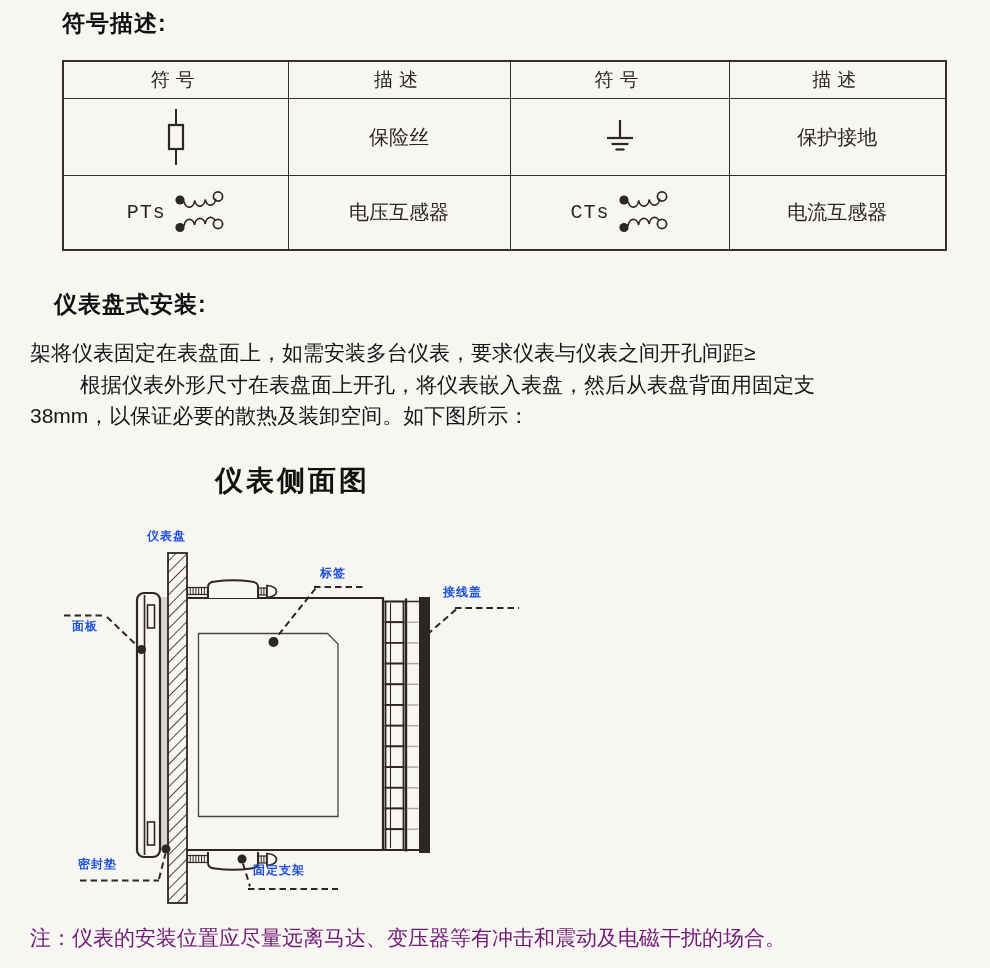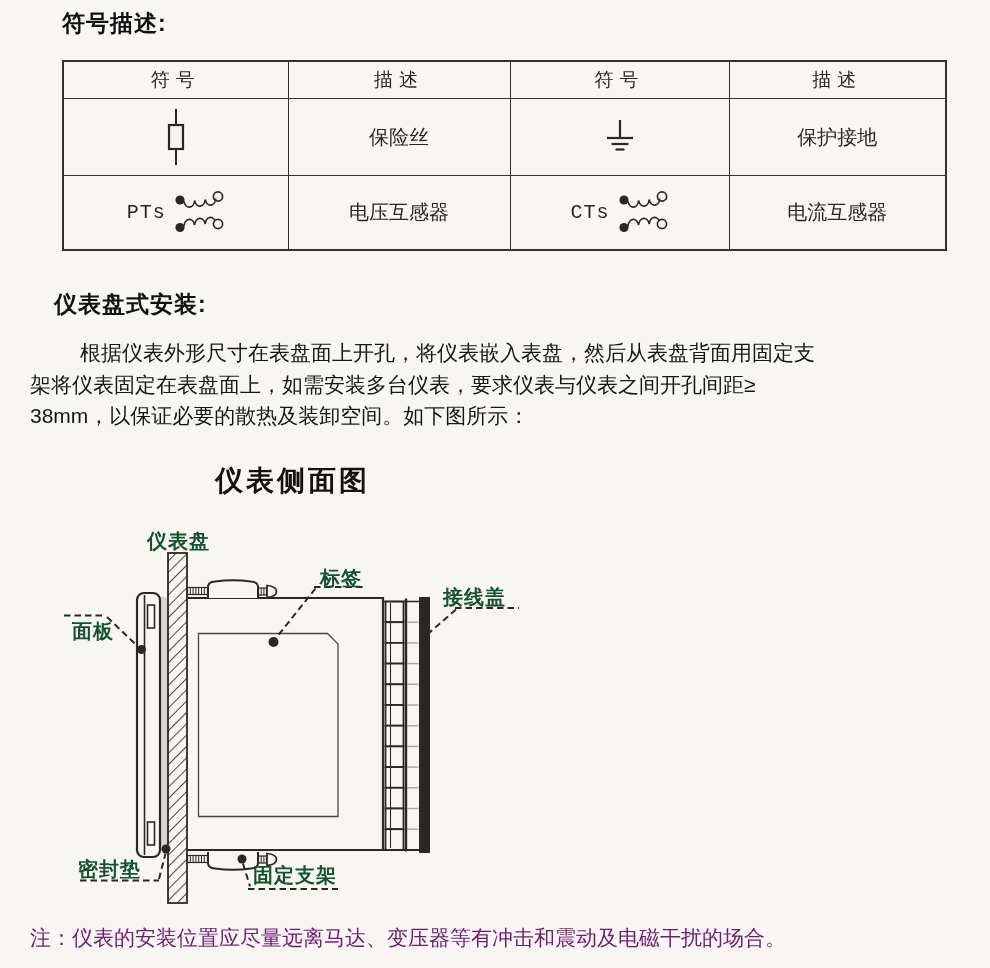--- a/index.html
+++ b/index.html
@@ -34,21 +34,21 @@
     font-size:21px;line-height:31.5px;color:#161616;}
   .para .ln{white-space:nowrap;}
   .para .indent{padding-left:50px;}
   
   .diagtitle{
     position:absolute;left:215px;top:462px;
     font-family:"Liberation Serif","DejaVu Serif",serif;
     font-size:28px;font-weight:bold;letter-spacing:3px;color:#141210;
   }
   .dlabel{
-    position:absolute;font-size:20px;font-weight:600;color:#14532d;
+    position:absolute;font-size:12px;font-weight:600;color:#1d4ed8;
     letter-spacing:1px;white-space:nowrap;
   }
   .note{
     position:absolute;left:30px;top:924px;width:940px;
     font-size:21px;color:#701a75;white-space:nowrap;
   }
   svg{display:block;}
 </style>
 </head>
 <body>
@@ -120,22 +120,22 @@
       </div>
     </td>
     <td>电流互感器</td>
   </tr>
 </tbody>
   </table>
 
 <div class="abs h1" style="left:54px;top:289px;">仪表盘式安装:</div>
 
 <div class="para">
+  <div class="ln">架将仪表固定在表盘面上，如需安装多台仪表，要求仪表与仪表之间开孔间距≥</div>
   <div class="ln indent">根据仪表外形尺寸在表盘面上开孔，将仪表嵌入表盘，然后从表盘背面用固定支</div>
-  <div class="ln">架将仪表固定在表盘面上，如需安装多台仪表，要求仪表与仪表之间开孔间距≥</div>
   <div class="ln">38mm，以保证必要的散热及装卸空间。如下图所示：</div>
 </div>
 
 <div class="diagtitle">仪表侧面图</div>
 
 <svg class="abs" style="left:0;top:525px;" width="990" height="380" viewBox="0 0 990 380">
   <defs>
     <pattern id="hatch" width="8" height="8" patternUnits="userSpaceOnUse" patternTransform="rotate(45)">
       <line x1="0" y1="0" x2="0" y2="8" stroke="#2d2723" stroke-width="1.7"></line>
     </pattern>

